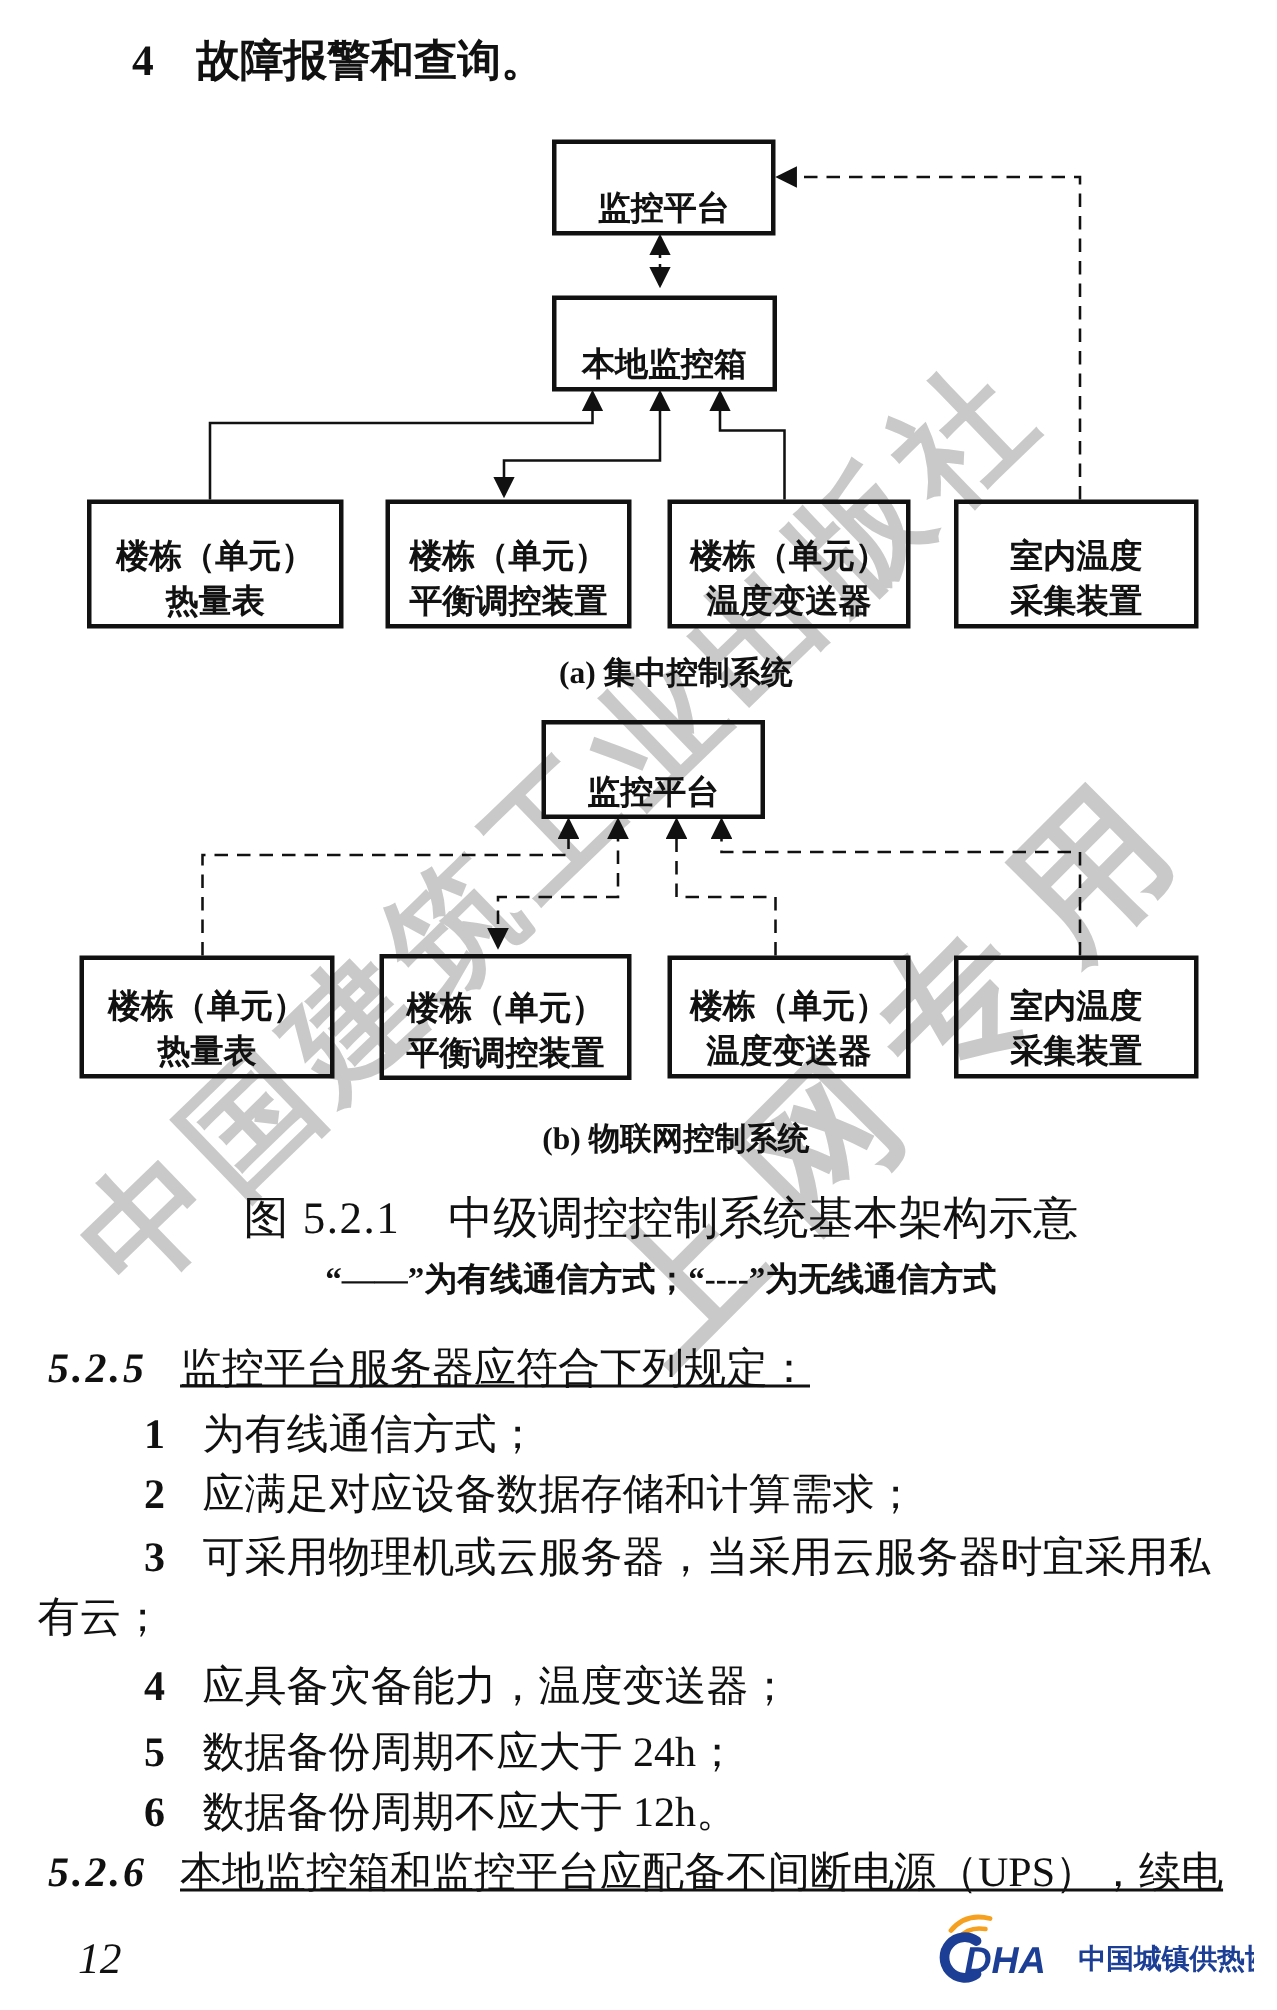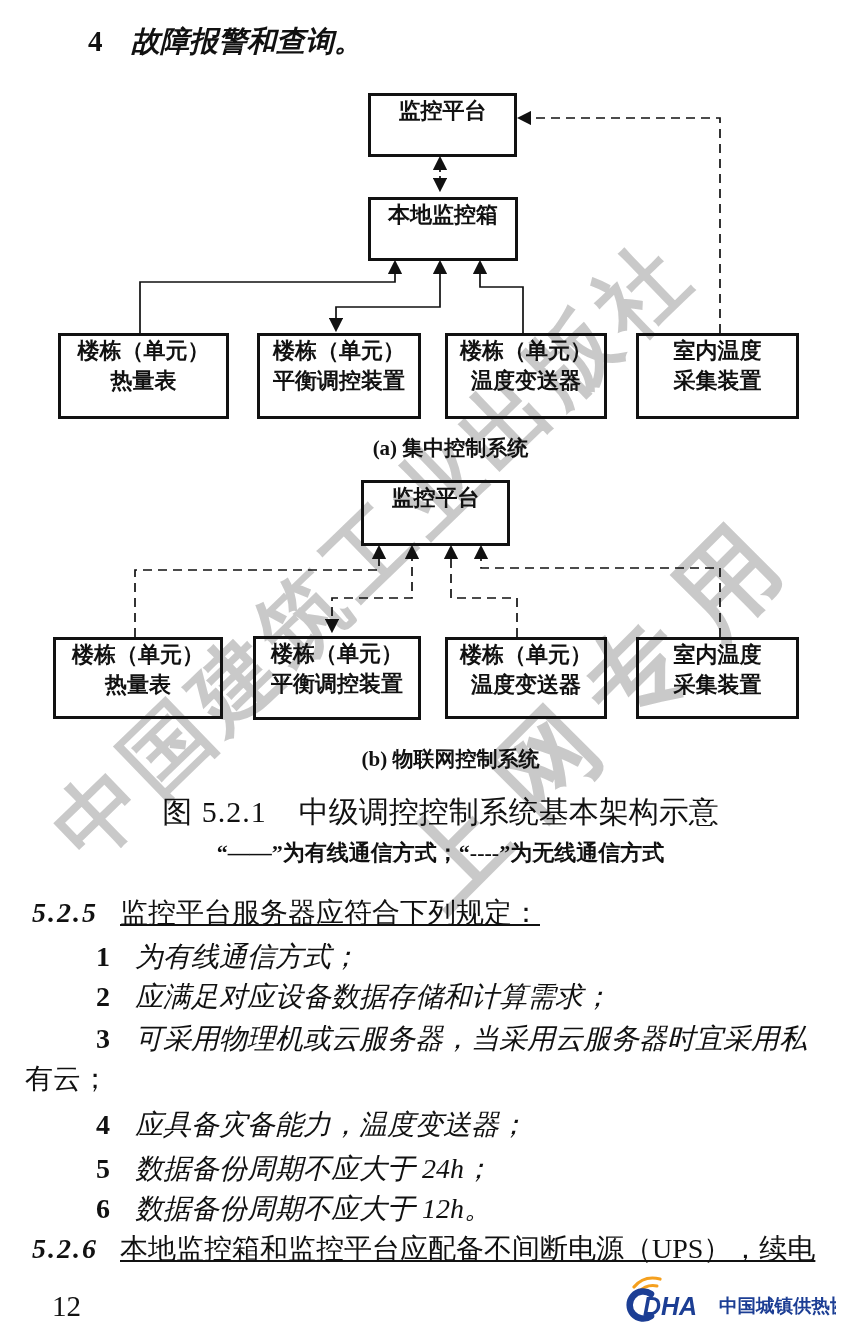--- a/index.html
+++ b/index.html
@@ -12,39 +12,39 @@
     position:absolute;white-space:nowrap;color:#9e9e9e;opacity:.55;z-index:0;
     font-family:"DejaVu Serif","Liberation Serif",serif;font-weight:700;
   }
   #wm1{left:-50px;top:492px;font-size:86px;letter-spacing:8px;transform:rotate(-44deg);transform-origin:center;}
   #wm2{left:346px;top:641px;font-size:100px;letter-spacing:28px;transform:rotate(-45deg);transform-origin:center;}
   
   .tline{position:absolute;z-index:2;font-size:28px;line-height:34px;white-space:nowrap;}
   .tline .secnum{position:absolute;left:32px;font-weight:700;letter-spacing:2px;font-style:italic;}
   .tline .sectext{position:absolute;left:120px;text-decoration:underline;}
   .tline .itemnum{position:absolute;left:96px;font-weight:700;}
-  .tline .itemtext{position:absolute;left:135px;font-style:italic;}
+  .tline .itemtext{position:absolute;left:135px;}
   .tline .conttext{position:absolute;left:25px;font-family:Liberation Mono, monospace;}
   
   #heading{top:24px;}
   #heading .itemnum{left:88px;font-size:29px;}
   #heading .itemtext{left:131px;font-weight:600;font-size:29px;}
   
   .box{
     position:absolute;z-index:2;border:3px solid #111;background:transparent;
-    display:flex;flex-direction:column;align-items:center;justify-content:flex-start;
+    display:flex;flex-direction:column;align-items:center;justify-content:flex-end;
     font-weight:700;font-size:22px;line-height:30px;text-align:center;
   }
   svg.wires{position:absolute;left:0;top:0;z-index:1;}
   .dcaption{position:absolute;z-index:2;width:851px;text-align:center;font-size:21px;font-weight:700;}
   #figcap{position:absolute;z-index:2;left:15px;top:792px;width:851px;text-align:center;font-size:30px;font-weight:400;}
   #figcap .fl{font-weight:400;letter-spacing:1px;margin-right:32px;}
   #legend{position:absolute;z-index:2;left:15px;top:838px;width:851px;text-align:center;font-size:22px;font-weight:700;}
   
-  #pagenum{position:absolute;z-index:2;left:52px;top:1290px;font-size:29px;}
+  #pagenum{position:absolute;z-index:2;left:52px;top:1290px;font-size:29px;font-style:italic;}
   #logo{position:absolute;z-index:2;left:618px;top:1274px;}
 </style>
 </head>
 <body>
 
 <div id="page">
 
   <div class="wm" id="wm1">中国建筑工业出版社</div>
   <div class="wm" id="wm2">上网专用</div>
 

